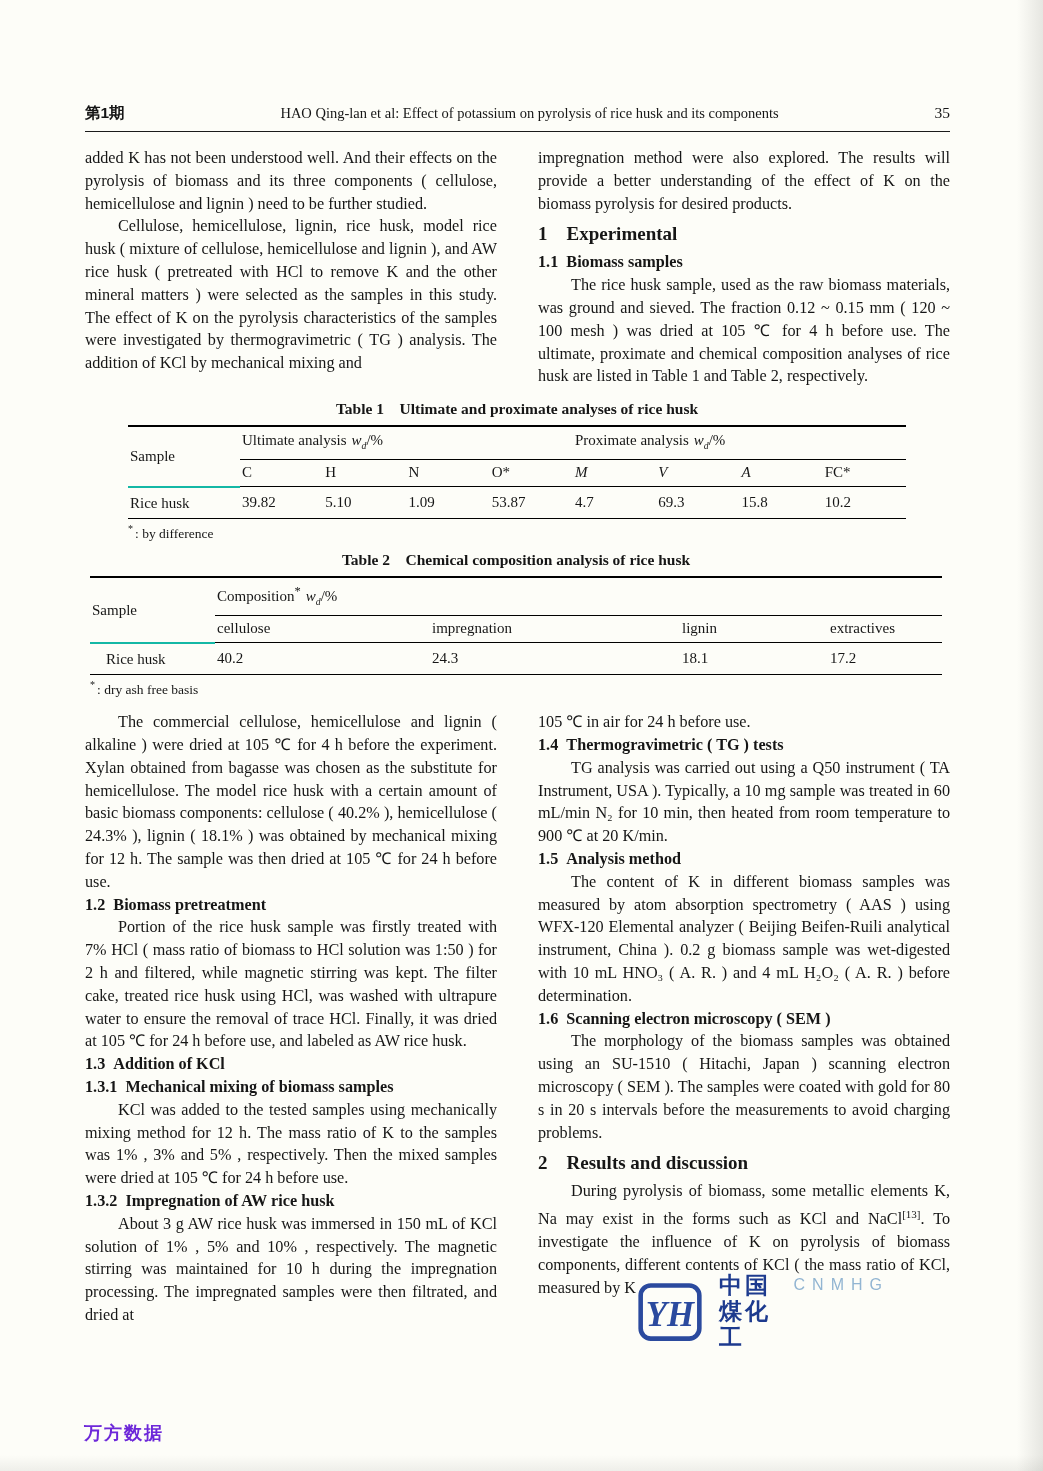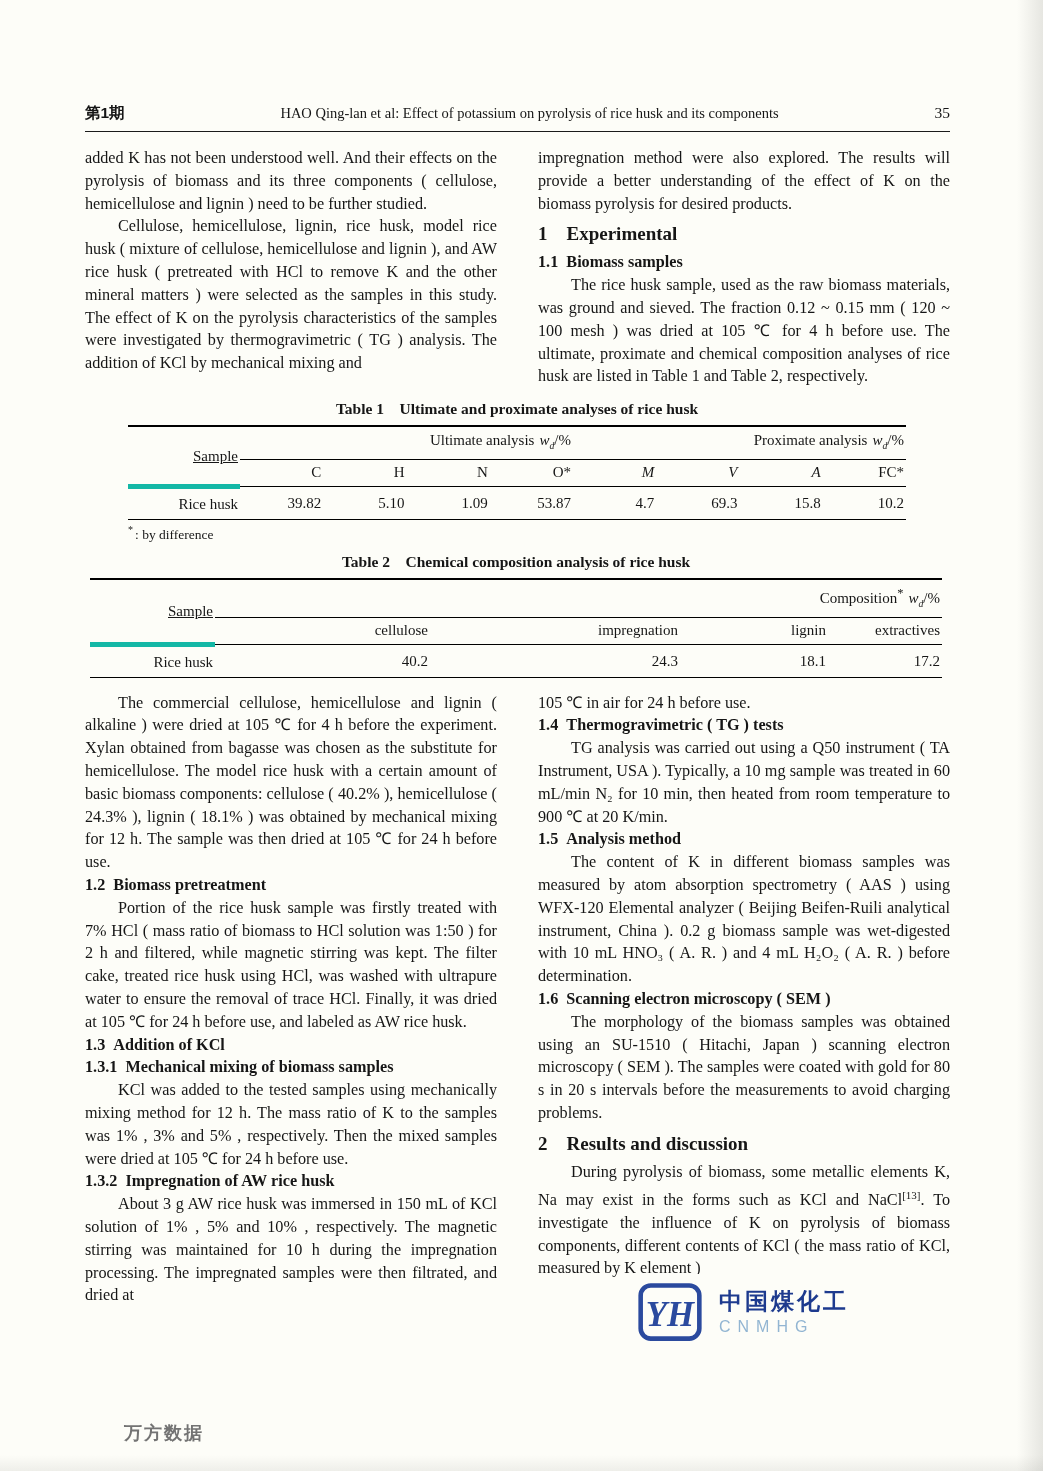--- a/index.html
+++ b/index.html
@@ -28,43 +28,43 @@
   .h2 { font-size:19px; font-weight:bold; line-height:24px; margin:7px 0 5px; text-align:left; }
   .h3 { font-size:16.2px; font-weight:bold; line-height:22.8px; text-align:left; }
   sup.ref { font-size:0.68em; }
 
   .tblock { margin-top:12px; }
   .t1block { margin-left:43px; width:778px; }
   .t2block { margin-left:5px; width:852px; margin-top:10px; }
   .tcaption { text-align:center; font-weight:bold; font-size:15.5px; margin-bottom:7px; }
   table.paper-table { width:100%; border-collapse:collapse; table-layout:fixed; font-size:15px;
     border-top:2px solid #000; border-bottom:1.7px solid #000; }
-  table.paper-table td { text-align:right; padding:4px 2px; line-height:18px; }
-  td.sample-cell { vertical-align:middle; border-bottom:5px solid #14b8a6;text-decoration:underline; }
+  table.paper-table td { text-align:left; padding:4px 2px; line-height:18px; }
+  td.sample-cell { vertical-align:middle; border-bottom:2px solid #14b8a6; }
   td.grp-cell { border-bottom:1px solid #000; }
   tr.subrow td { border-bottom:1px solid #000; padding:3px 2px 5px; }
   tr.datarow td { padding:6px 2px; }
   td.rowlabel { text-align:left; padding-left:26px; }
   td.ital { font-style:italic; }
   .wvar { margin-left:5px; }
   .wvar i { font-style:italic; }
   .wvar sub { font-style:italic; font-size:0.65em; }
   .tfootnote { margin-top:4px; font-size:13.5px; text-align:left; }
   .tfootnote sup { font-size:0.75em; margin-right:2px; }
 
   .watermark { position:absolute; left:637px; top:1274px; width:252px; height:76px;
     background:#fdfdf8; display:flex; align-items:center; gap:16px; }
   .wm-logo { width:66px; height:62px; flex:none; }
-  .wm-textcol { display:flex; flex-direction:column; }
+  .wm-textcol { display:flex; flex-direction:row; }
   .wm-cn { font-size:23px; font-weight:bold; color:#1d3a8e; letter-spacing:3px; line-height:26px; }
   .wm-en { font-size:16px; color:#92b5d2; letter-spacing:7px; margin-top:3px;
     font-family:"Liberation Sans", sans-serif; }
 
   .scan-footer { position:absolute; left:84px; top:1421px; font-size:18px; font-weight:bold;
-    color:#737373; letter-spacing:2px;margin-left:40px; }
+    color:#6d28d9; letter-spacing:2px; }
 </style>
 </head>
 <body>
 
 <div class="page">
 
   <div class="pg-header">
     <span class="issue">第1期</span>
     <span class="running-title">HAO Qing-lan et al: Effect of potassium on pyrolysis of rice husk and its components</span>
     <span class="pageno">35</span>
@@ -155,20 +155,21 @@
         </tr>
         <tr class="datarow">
           <td class="rowlabel" style="padding-left:16px">Rice husk</td>
           <td>40.2</td>
           <td>24.3</td>
           <td>18.1</td>
           <td>17.2</td>
         </tr>
       </tbody>
         </table>
+      <div class="tfootnote"><sup>*</sup><span>: dry ash free basis</span></div>
     </div>
 
     <div class="cols" style="margin-top:14px">
       <div class="col">
         <p class="indent">The commercial cellulose, hemicellulose and lignin ( alkaline ) were dried at 105 ℃ for 4 h before the experiment. Xylan obtained from bagasse was chosen as the substitute for hemicellulose. The model rice husk with a certain amount of basic biomass components: cellulose ( 40.2% ), hemicellulose ( 24.3% ), lignin ( 18.1% ) was obtained by mechanical mixing for 12 h. The sample was then dried at 105 ℃ for 24 h before use.</p>
         <div class="h3">1.2 Biomass pretreatment</div>
         <p class="indent">Portion of the rice husk sample was firstly treated with 7% HCl ( mass ratio of biomass to HCl solution was 1:50 ) for 2 h and filtered, while magnetic stirring was kept. The filter cake, treated rice husk using HCl, was washed with ultrapure water to ensure the removal of trace HCl. Finally, it was dried at 105 ℃ for 24 h before use, and labeled as AW rice husk.</p>
         <div class="h3">1.3 Addition of KCl</div>
         <div class="h3">1.3.1 Mechanical mixing of biomass samples</div>
         <p class="indent">KCl was added to the tested samples using mechanically mixing method for 12 h. The mass ratio of K to the samples was 1% , 3% and 5% , respectively. Then the mixed samples were dried at 105 ℃ for 24 h before use.</p>

